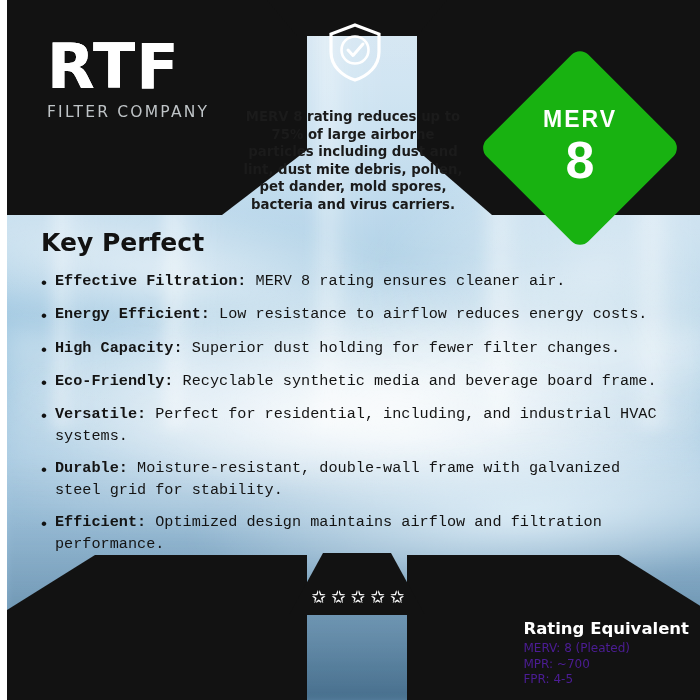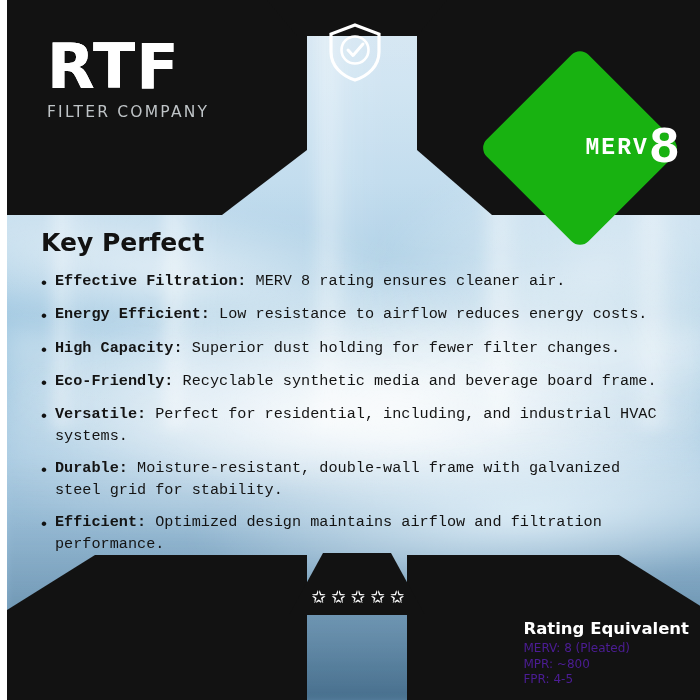--- a/index.html
+++ b/index.html
@@ -223,25 +223,25 @@
     left: 28px; top: 28px;
     width: 144px; height: 144px;
     background: #18b211;
     transform: rotate(45deg);
     border-radius: 12px;
   }
   .diamond-text {
     position: absolute;
     inset: 0;
     display: flex;
-    flex-direction: row;
+    flex-direction: column;
     align-items: center;
-    justify-content: flex-end;
+    justify-content: center;
     color: #ffffff;
-    font-family: Liberation Mono, monospace;
+    font-family: Liberation Sans, sans-serif;
   }
   .diamond-label {
     font-size: 23px;
     font-weight: bold;
     letter-spacing: 2px;
     line-height: 1;
   }
   .diamond-value {
     font-size: 52px;
     font-weight: bold;
@@ -355,20 +355,21 @@
   </div>
 
   <div class="shield">
     <svg width="56" height="60" viewBox="0 0 56 60">
       <path d="M28 3 L52 12 V30 C52 44 41 54 28 58 C15 54 4 44 4 30 V12 Z" fill="none" stroke="#ffffff" stroke-width="3.2"></path>
       <circle cx="28" cy="28" r="13.5" fill="none" stroke="#ffffff" stroke-width="2.6"></circle>
       <path d="M21 28 L26 33.5 L36 22" fill="none" stroke="#ffffff" stroke-width="3" stroke-linecap="round" stroke-linejoin="round"></path>
     </svg>
   </div>
 
+  <div class="merv-desc">MERV 8 rating reduces up to 75% of large airborne particles including dust and lint, dust mite debris, pollen, pet dander, mold spores, bacteria and virus carriers.</div>
 
   <div class="diamond-wrap">
     <div class="diamond"></div>
     <div class="diamond-text">
       <div class="diamond-label">MERV</div>
       <div class="diamond-value">8</div>
     </div>
   </div>
 
   <div class="benefits">
@@ -428,17 +429,17 @@
     <span class="star">★</span>
     <span class="star">★</span>
     <span class="star">★</span>
     <span class="star">★</span>
     <span class="star">★</span>
   </div>
 
   <div class="rating">
     <div class="rating-title">Rating Equivalent</div>
     <div class="rating-line">MERV: 8 (Pleated)</div>
-    <div class="rating-line">MPR: ~800</div>
+    <div class="rating-line">MPR: ~700</div>
     <div class="rating-line">FPR: 4-5</div>
   </div>
 
 </div>
 
 </body></html>

